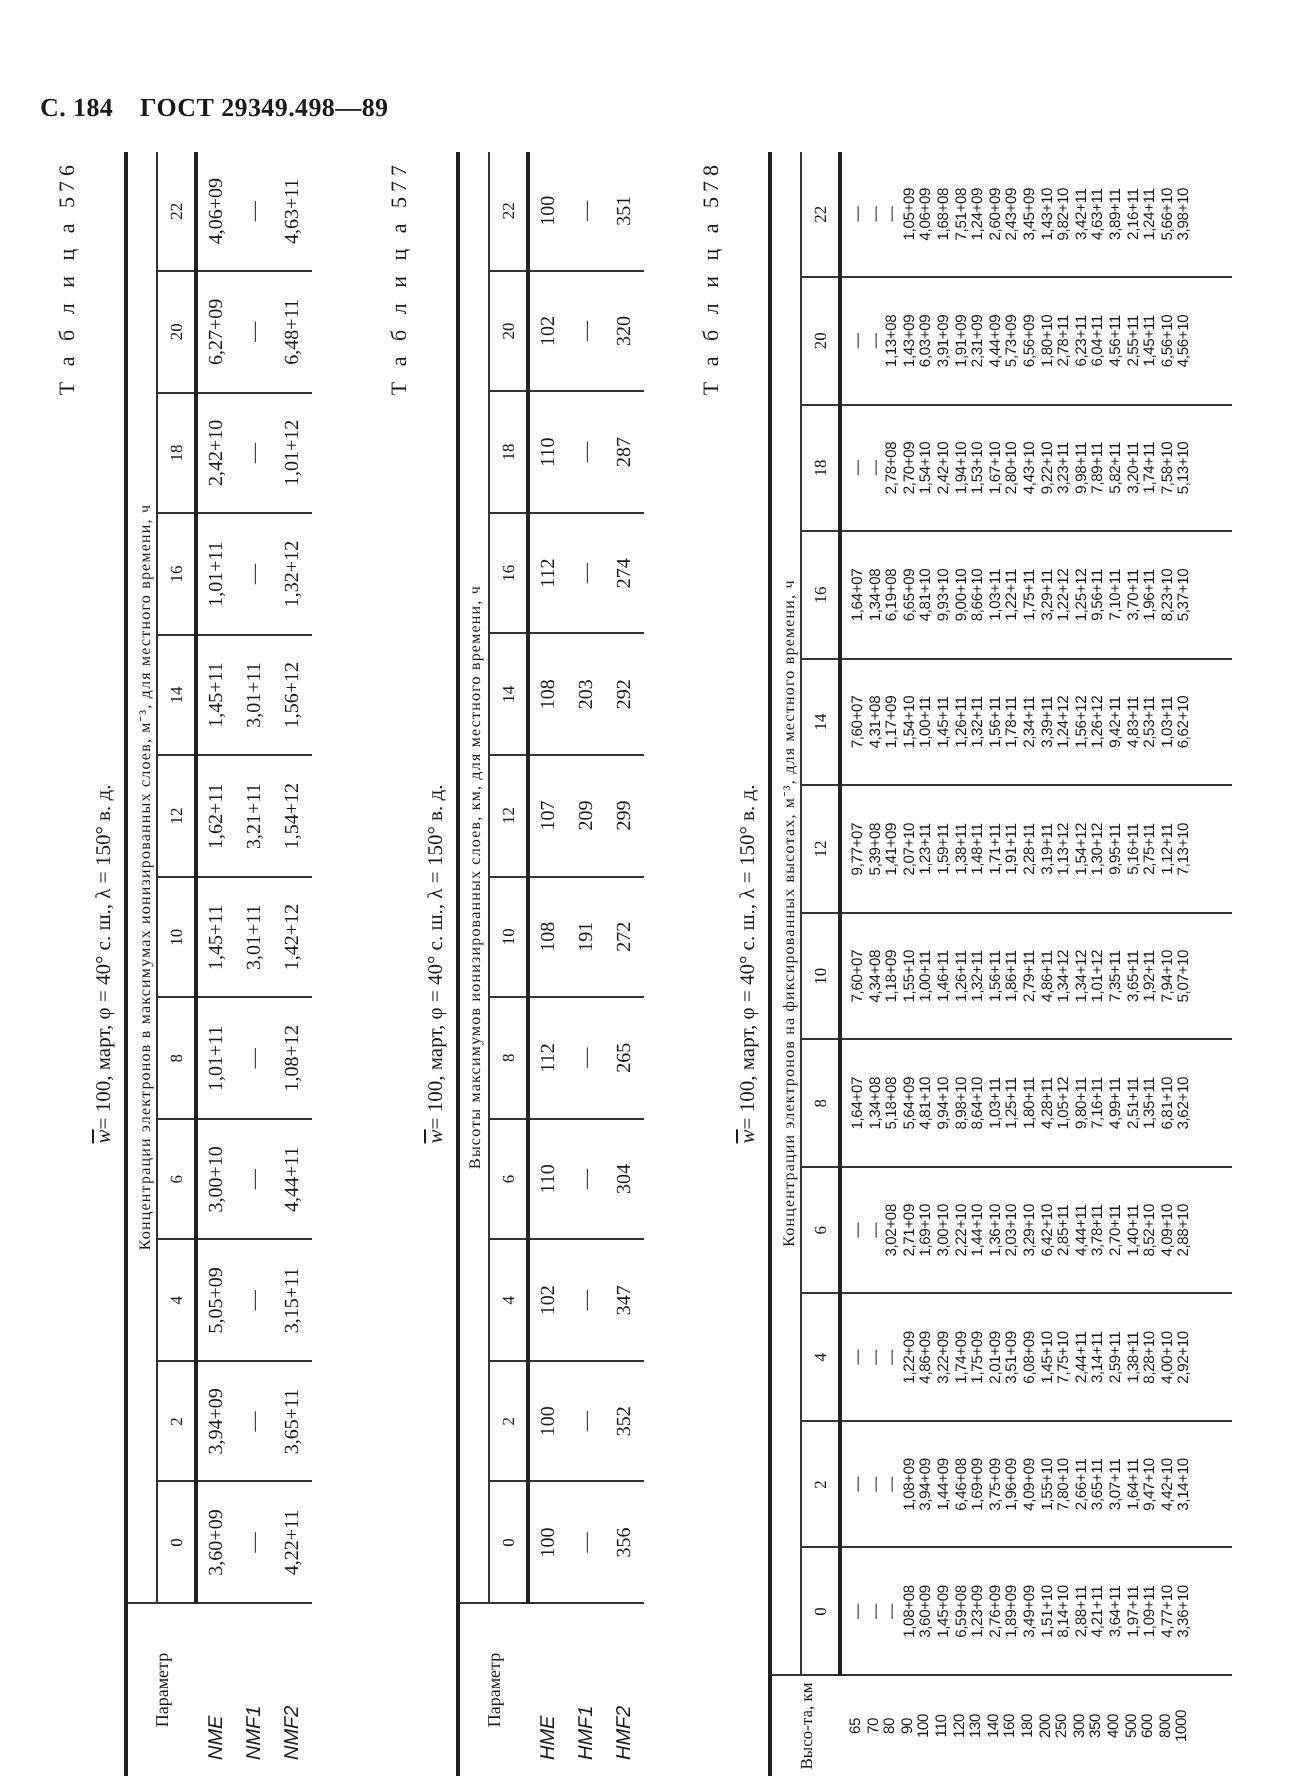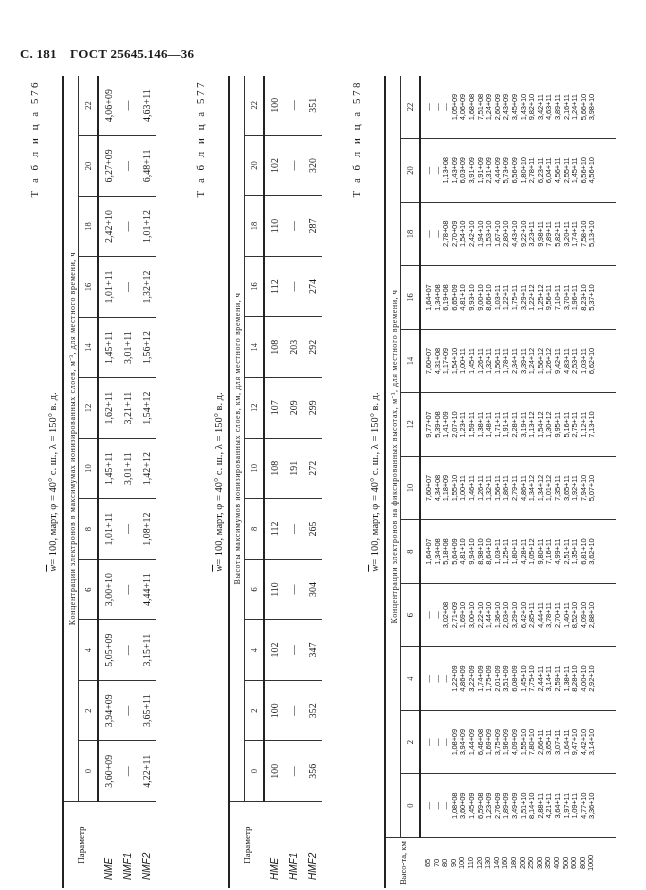--- a/index.html
+++ b/index.html
@@ -24,22 +24,22 @@
   .pname { font-style:italic; font-family:"Liberation Sans", sans-serif; font-size:10px; text-align:left; padding-left:8px; }
   .rowcell { height:19px; }
   
   .dense td.vals { vertical-align:top; font-size:7.6px; line-height:8.6px; padding-top:4px; font-family:"Liberation Sans", sans-serif; letter-spacing:-0.2px; }
   .dense td.vals div { white-space:nowrap; }
 </style>
 </head>
 <body>
 
 <div class="page-header">
-  <span>С. 181</span>
-  <span>ГОСТ 25645.146—36</span>
+  <span>С. 184</span>
+  <span>ГОСТ 29349.498—89</span>
 </div>
 
 <div class="rot">
 
   <div class="tblock" style="top:0px;">
     <div class="tcaption">Т а б л и ц а  576</div>
     <div class="tsub">
       <span class="ov">w</span><span>= 100, март, φ = 40° с. ш., λ = 150° в. д.</span>
     </div>
     <table class="t-top">

